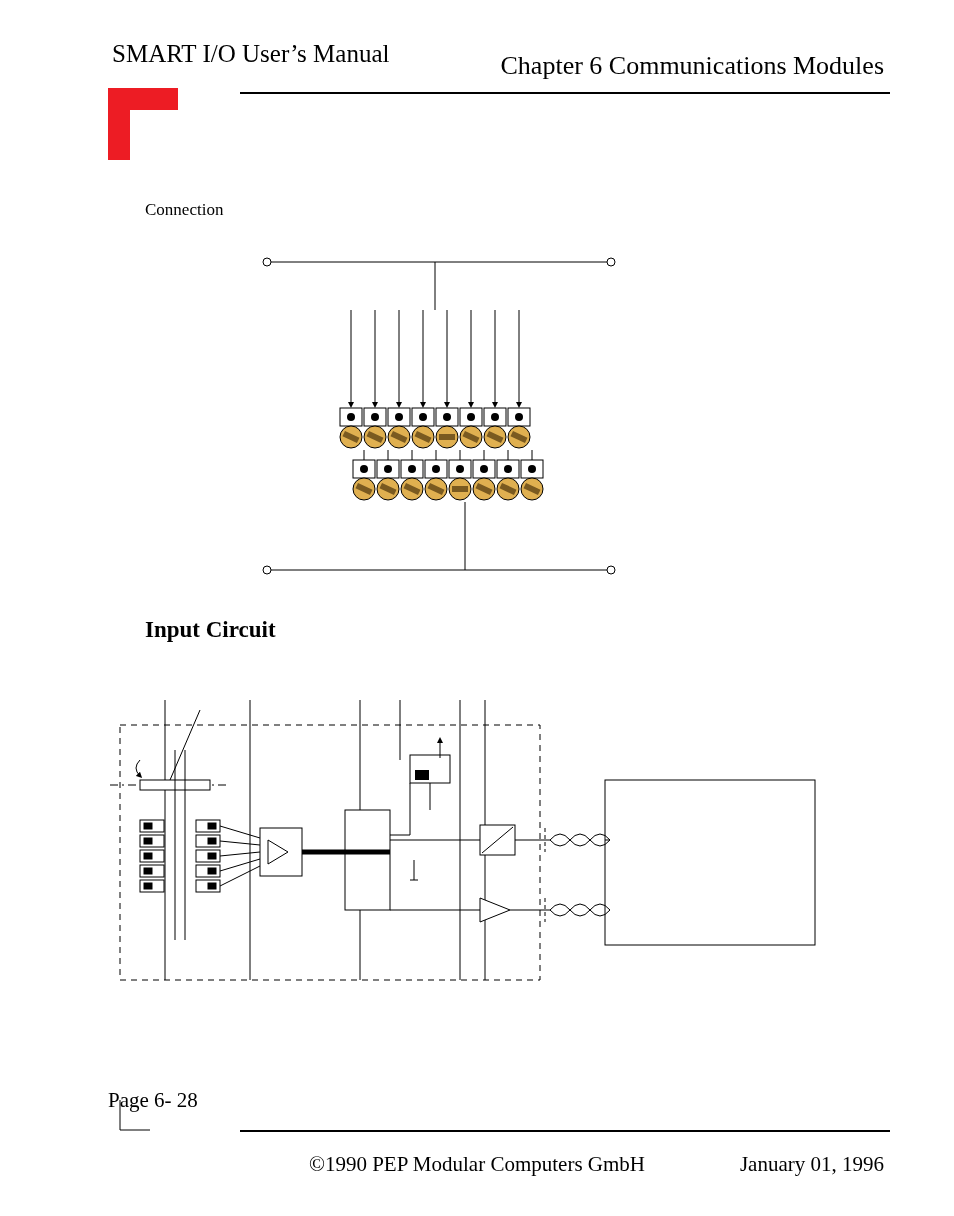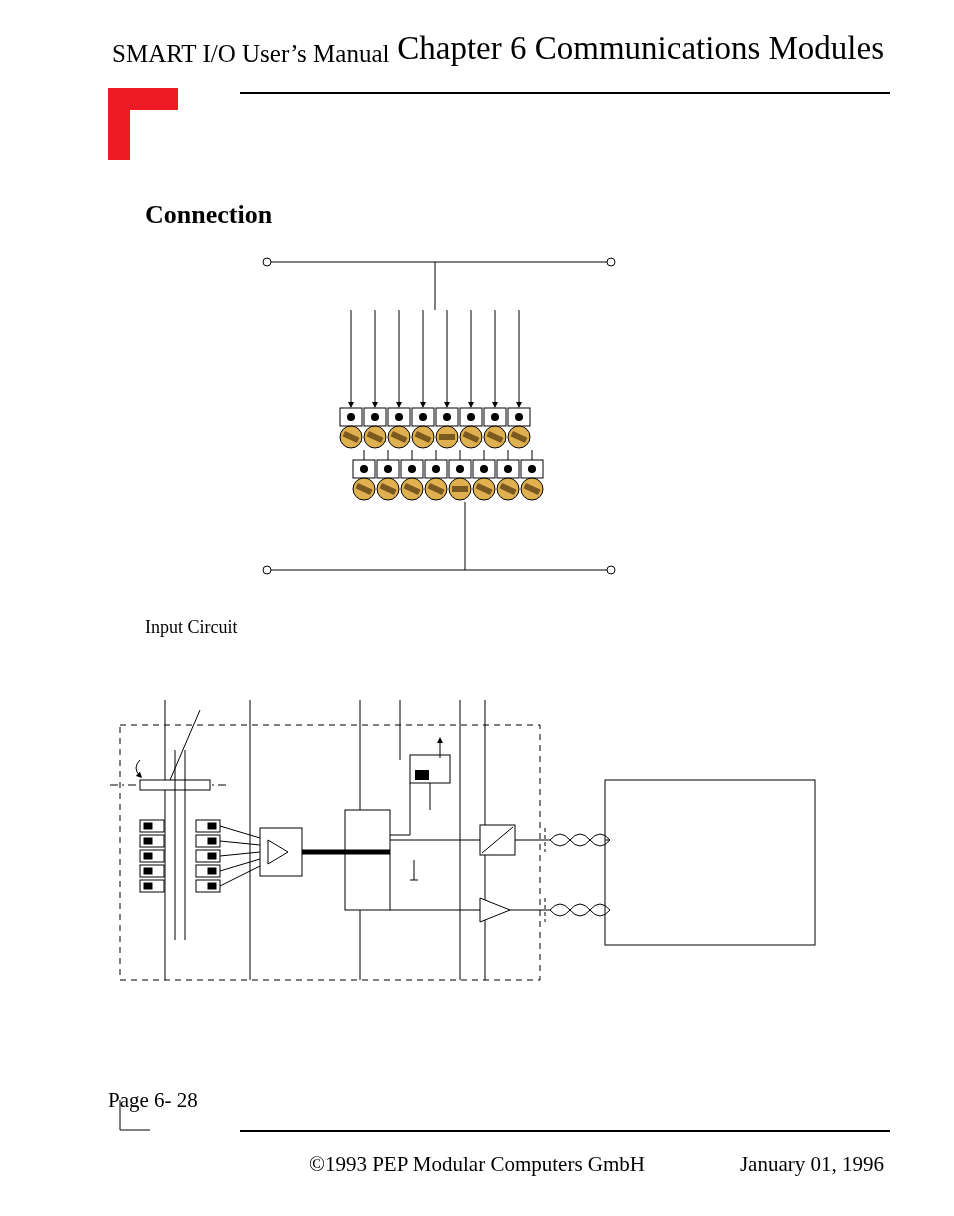--- a/index.html
+++ b/index.html
@@ -1,24 +1,24 @@
 <!DOCTYPE html>
 <html><head>
 <meta charset="utf-8">
 <style>
   html,body{margin:0;padding:0;background:#fff;font-family:"Times New Roman",Times,serif;color:#000}
   .page{position:relative;width:954px;height:1216px;margin:0 auto;background:#fff}
   .hdr-left{position:absolute;left:112px;top:40px;font-size:25px}
-  .hdr-right{position:absolute;right:70px;top:30px;font-size:33px}
+  .hdr-right{position:absolute;right:70px;top:51px;font-size:26px}
   .hdr-rule{position:absolute;left:240px;top:92px;width:650px;height:0;border-top:2px solid #000}
   .logo{position:absolute;left:108px;top:88px}
   .logo .h{background:#ed1c24;width:70px;height:22px}
   .logo .v{background:#ed1c24;width:22px;height:50px}
-  .sec1{position:absolute;left:145px;top:200px;font-size:26px;font-weight:bold}
-  .sec2{position:absolute;left:145px;top:617px;font-size:18px;font-weight:normal}
+  .sec1{position:absolute;left:145px;top:200px;font-size:17px;font-weight:normal}
+  .sec2{position:absolute;left:145px;top:617px;font-size:23px;font-weight:bold}
   .fig1{position:absolute;left:255px;top:250px}
   .fig2{position:absolute;left:110px;top:680px}
   .ftr-rule{position:absolute;left:240px;top:1130px;width:650px;height:0;border-top:2px solid #000}
   .crop{position:absolute;left:115px;top:1100px}
   .crop line{stroke:#000;stroke-width:1}
   .ftr-left{position:absolute;left:108px;top:1088px;font-size:21px}
   .ftr-center{position:absolute;left:0;right:0;top:1152px;text-align:center;font-size:21px}
   .ftr-right{position:absolute;right:70px;top:1152px;font-size:21px}
 </style>
 </head>
@@ -229,15 +229,15 @@
     <path d="M440 230 q10 -12 20 0 q10 12 20 0 q10 -12 20 0" fill="none" stroke="#000"></path>
     <path d="M440 230 q10 12 20 0 q10 -12 20 0 q10 12 20 0" fill="none" stroke="#000"></path>
   </svg>
 
   <svg class="crop" width="40" height="40">
     <line x1="5" y1="0" x2="5" y2="30"></line>
       <line x1="5" y1="30" x2="35" y2="30"></line>
   </svg>
   <div class="ftr-rule"></div>
   <div class="ftr-left">Page 6- 28</div>
-  <div class="ftr-center">©1993 PEP Modular Computers GmbH</div>
+  <div class="ftr-center">©1990 PEP Modular Computers GmbH</div>
   <div class="ftr-right">January 01, 1996</div>
 </div>
 
 </body></html>

